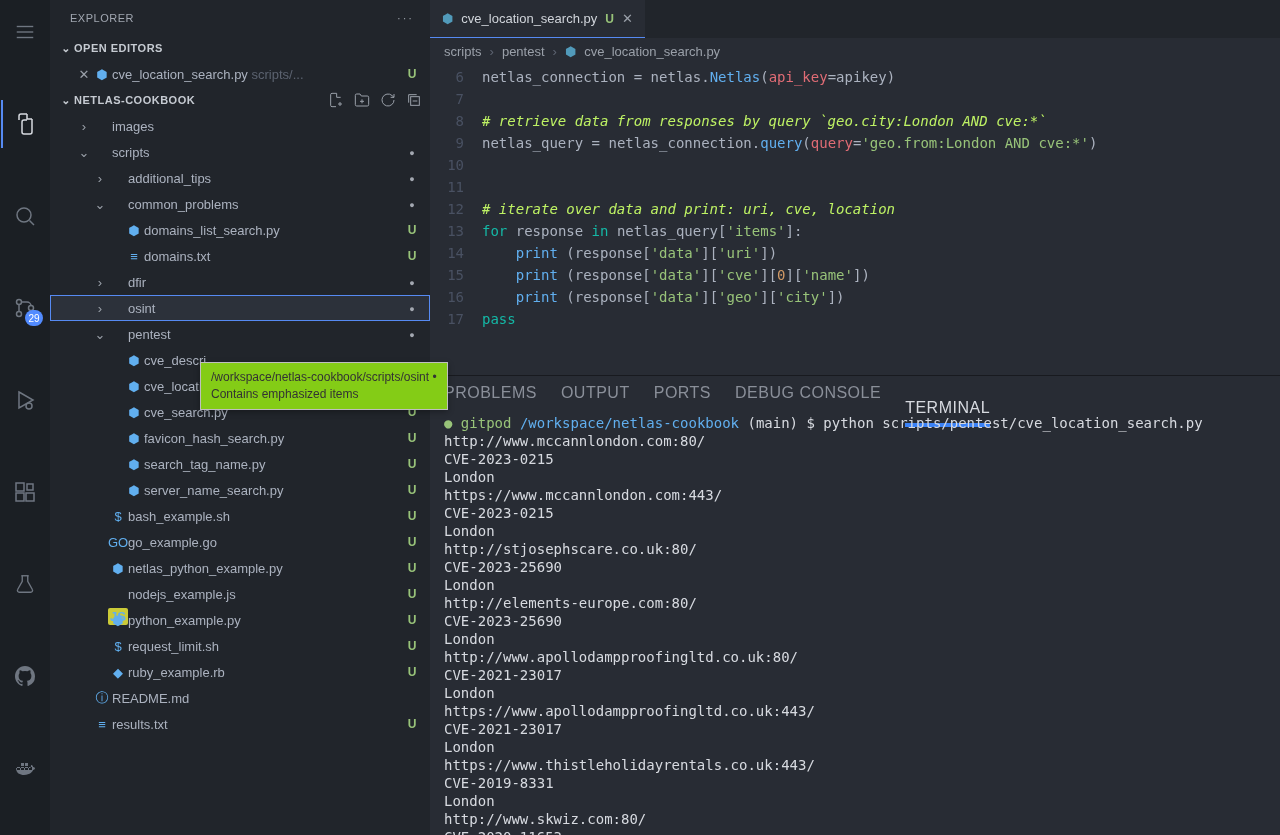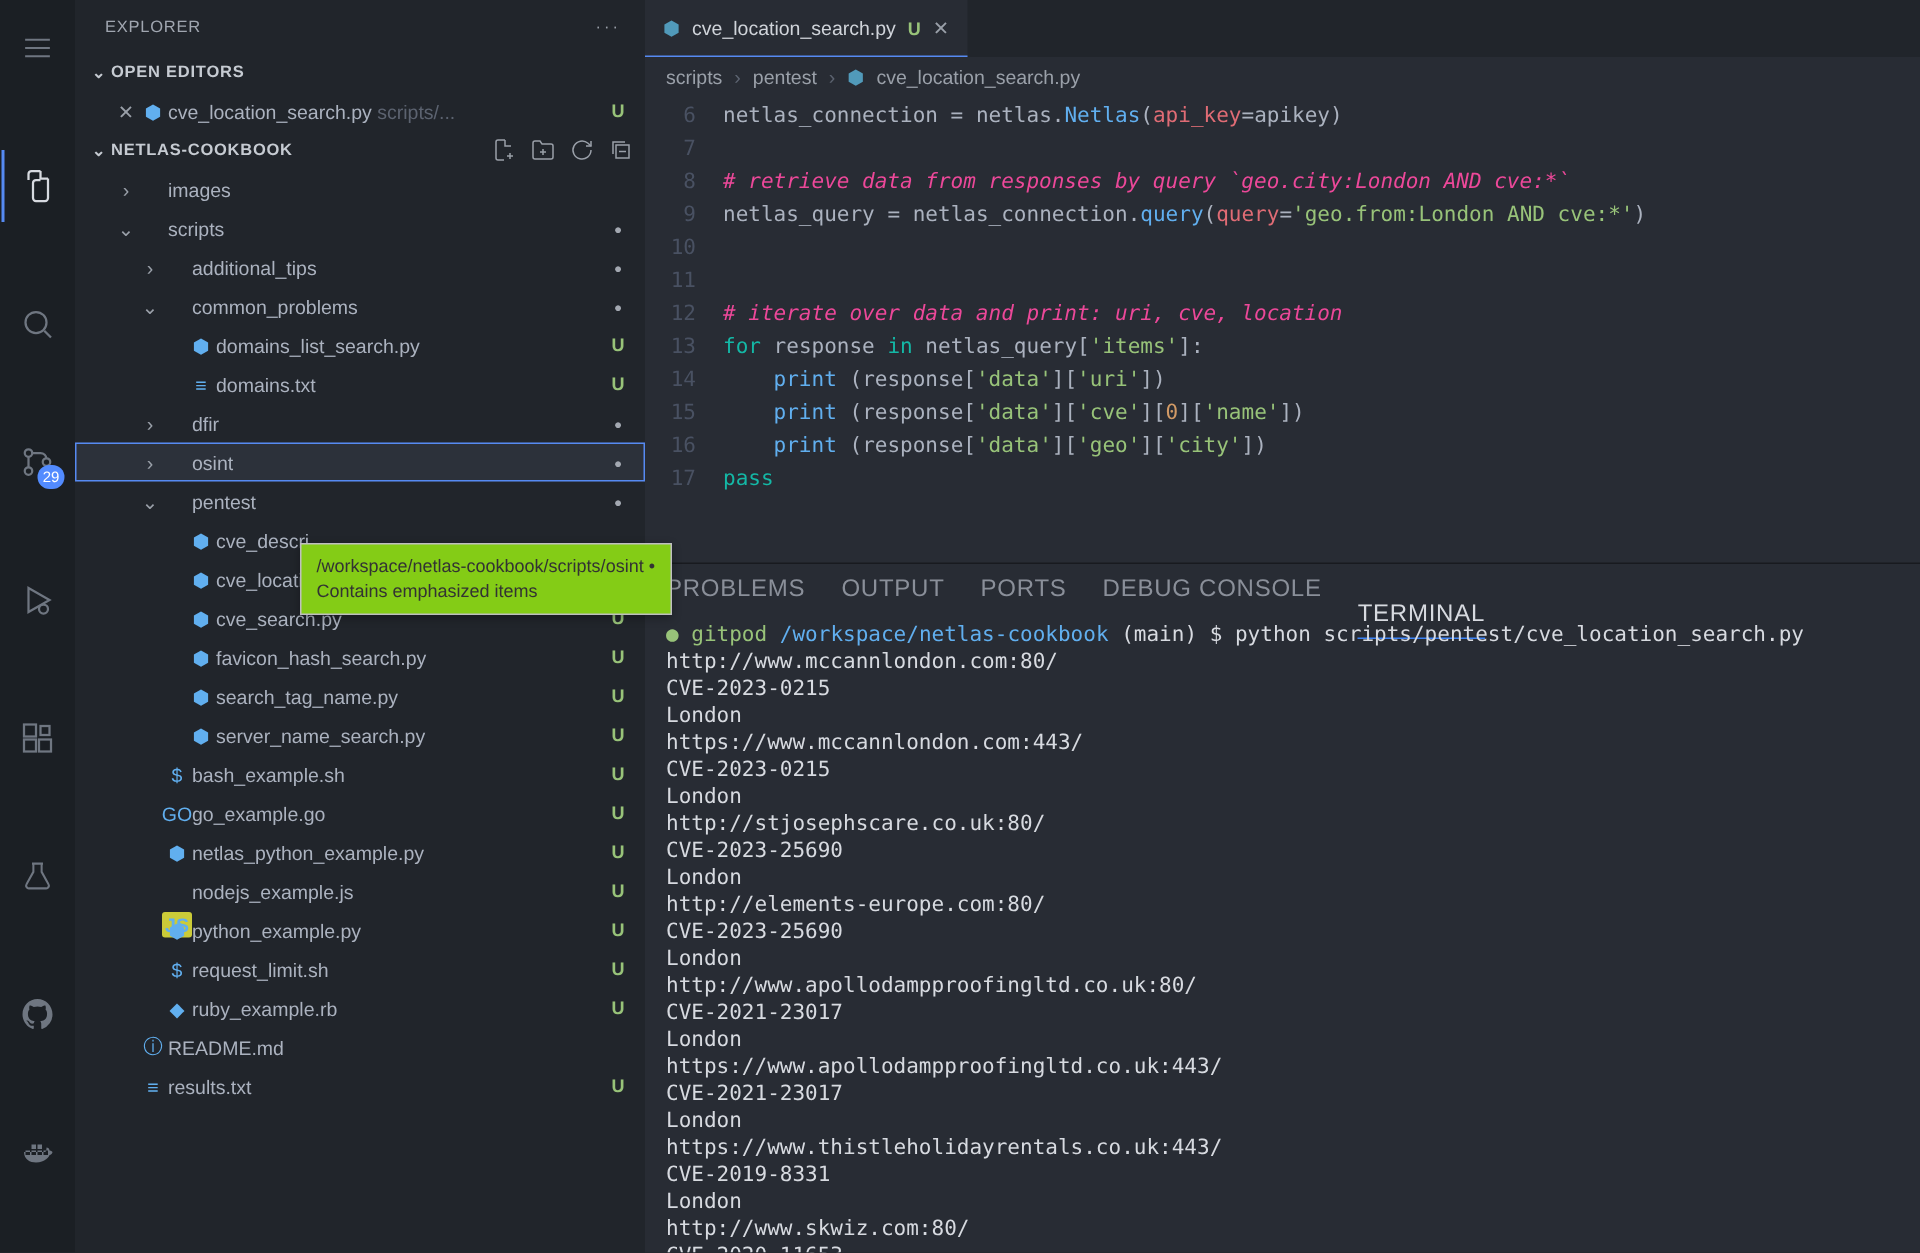--- a/index.html
+++ b/index.html
@@ -141,21 +141,21 @@
   font-size: 14px;
   line-height: 22px;
   padding-top: 2px;
 }
 .code-line { display: flex; }
 .gutter { width: 52px; text-align: right; padding-right: 18px; color: #495162; user-select: none; }
 .src { white-space: pre; }
 .tok-kw { color: #14b8a6; }
 .tok-fn { color: #61afef; }
 .tok-str { color: #98c379; }
-.tok-cmt { color: #ec4899; font-style: italic; }
+.tok-cmt { color: #bef264; font-style: italic; }
 .tok-op { color: #abb2bf; }
 .tok-id { color: #e06c75; }
 .tok-num { color: #d19a66; }
 .tok-var { color: #abb2bf; }
 .panel {
   height: 460px;
   border-top: 1px solid #181a1f;
   display: flex;
   flex-direction: column;
   background: #282c34;
@@ -164,21 +164,21 @@
   height: 34px;
   display: flex;
   align-items: center;
   gap: 24px;
   padding: 0 14px;
   font-size: 16px;
   letter-spacing: 0.5px;
   color: #8a8f99;
 }
 .panel-tab { cursor: pointer; }
-.panel-tab.active { color: #d7dae0; border-bottom: 1px solid #3b82f6; padding-bottom: 6px; margin-top: 40px; }
+.panel-tab.active { color: #d7dae0; border-bottom: 4px solid #3b82f6; padding-bottom: 6px; margin-top: 40px; }
 .terminal {
   flex: 1;
   padding: 4px 14px;
   font-family: "SF Mono", Menlo, Consolas, monospace;
   font-size: 14px;
   line-height: 18px;
   white-space: pre;
   overflow: hidden;
   color: #d7dae0;
 }

